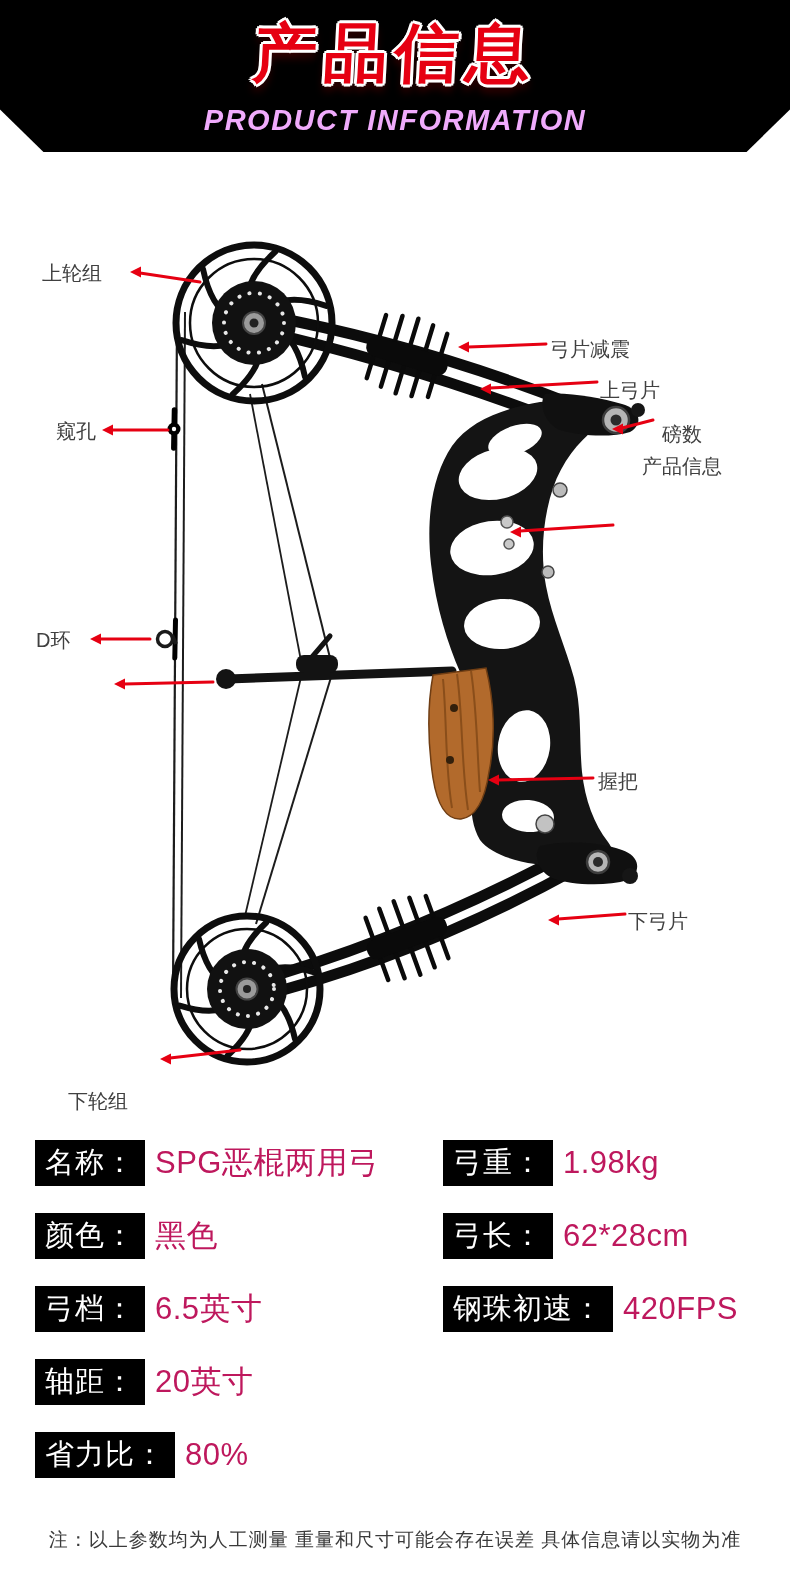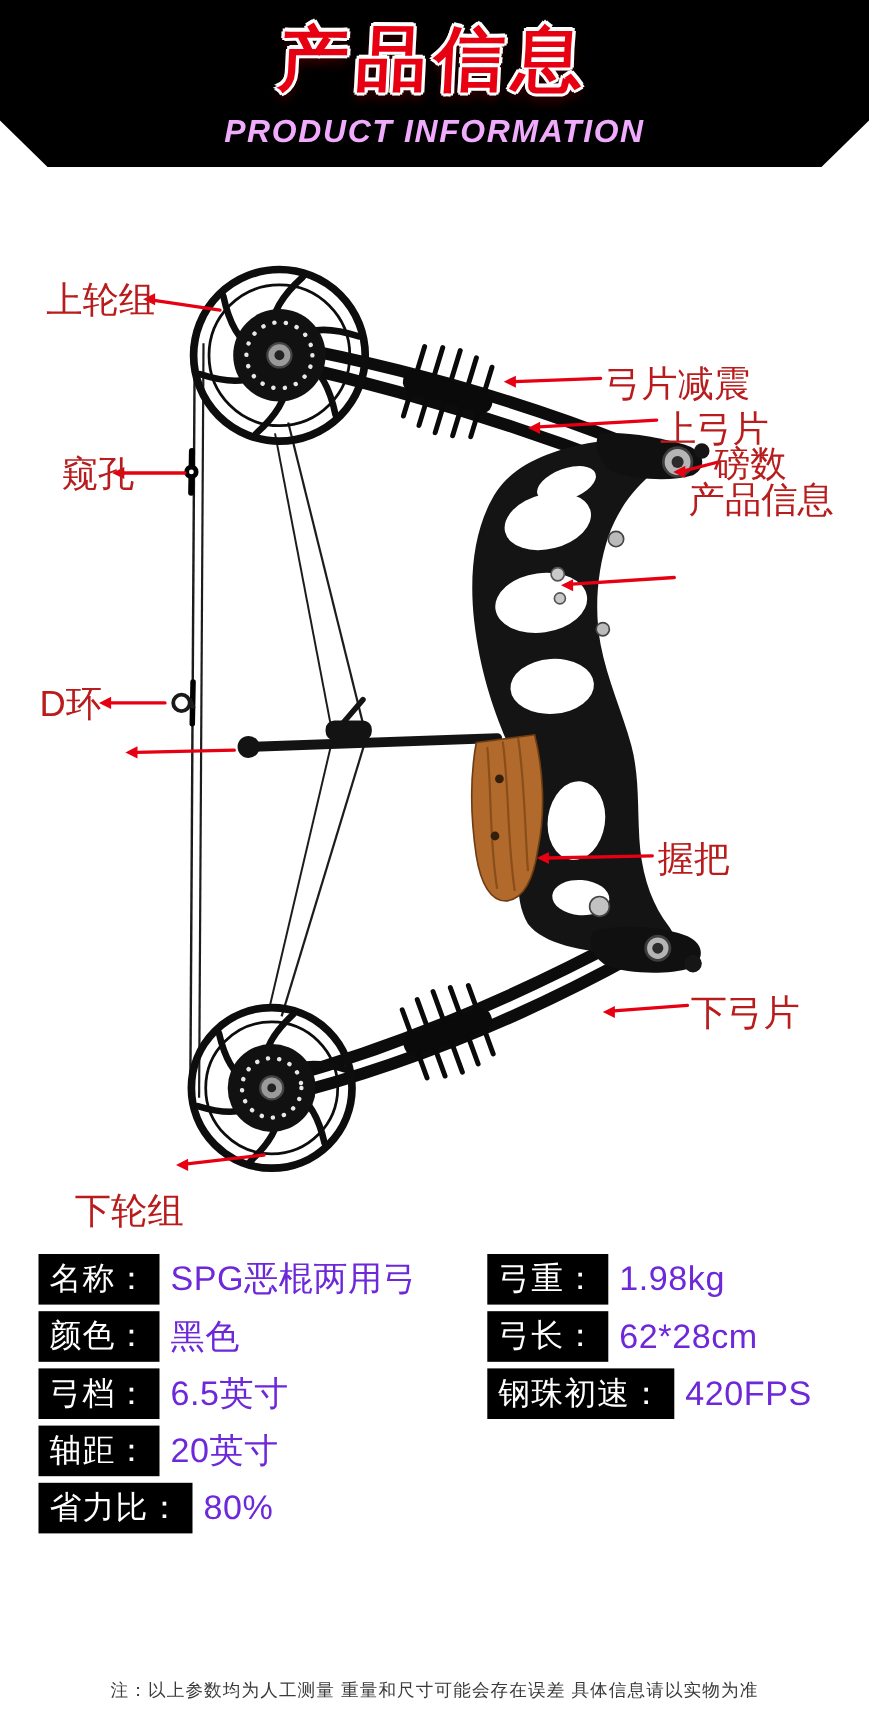--- a/index.html
+++ b/index.html
@@ -24,39 +24,39 @@
       0 7px 10px rgba(130,0,0,.55);
   }
   .header-sub {
     margin-top:7px; font-size:29px; font-weight:bold; font-style:italic;
     color:#f0abfc; letter-spacing:1.5px;
   }
   
   .diagram { position:absolute; top:152px; left:0; width:790px; height:978px; }
   .diagram svg { position:absolute; top:0; left:0; }
   .diagram-label {
-    position:absolute; font-size:33px; line-height:32px; color:#b91c1c;
+    position:absolute; font-size:20px; line-height:32px; color:#404040;
     font-weight:500; white-space:nowrap;
   }
-  .diagram-label.center { text-align:center; }
+  .diagram-label.center { text-align:center;margin-top:12px; }
   
   .specs { position:absolute; top:1132px; left:0; width:790px; height:370px; }
-  .spec-col { position:absolute; top:8px; display:flex; flex-direction:column; gap:6px; }
+  .spec-col { position:absolute; top:8px; display:flex; flex-direction:column; gap:27px; }
   .spec-col.left  { left:35px; }
   .spec-col.right { left:443px; }
   .spec-row { display:flex; align-items:center; height:46px; }
   .spec-label {
     display:inline-flex; align-items:center; height:46px; padding:0 10px;
     background:#000; color:#fff; font-size:29px; font-weight:500; letter-spacing:1px;
   }
-  .spec-value { margin-left:10px; font-size:31px; font-weight:500; color:#6d28d9; letter-spacing:.5px; }
+  .spec-value { margin-left:10px; font-size:31px; font-weight:500; color:#be185d; letter-spacing:.5px; }
   
   .footnote {
     position:absolute; top:1527px; left:0; width:790px; text-align:center;
-    font-size:16px; color:#3a3a3a; letter-spacing:1px;
+    font-size:19px; color:#3a3a3a; letter-spacing:1px;
   }
 </style>
 </head>
 <body>
 
 <div class="page">
 
   <div class="header">
     <div class="header-title">产品信息</div>
     <div class="header-sub">PRODUCT INFORMATION</div>

